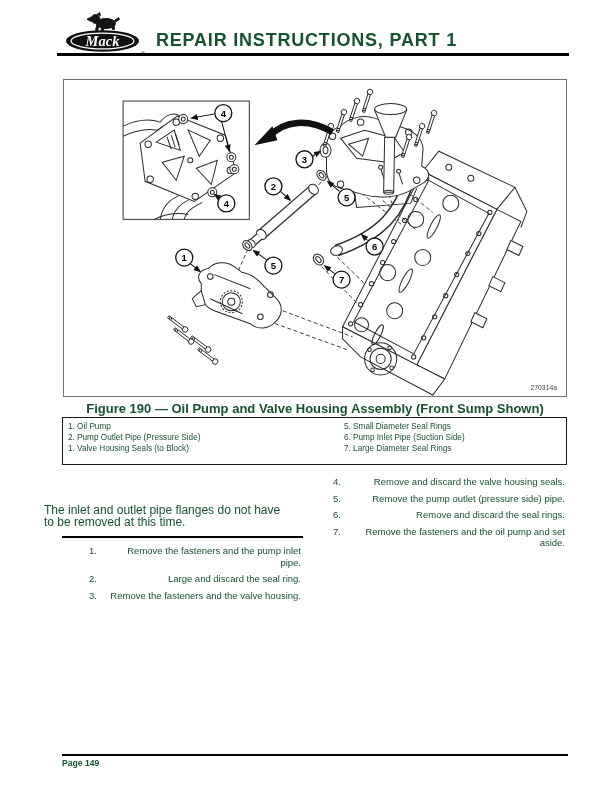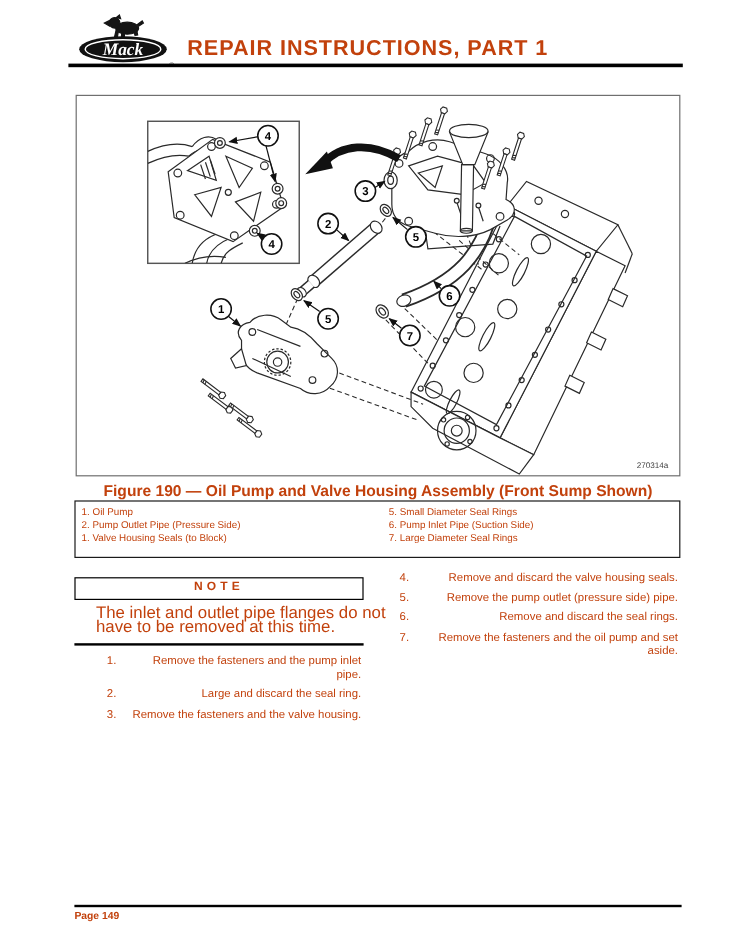--- a/index.html
+++ b/index.html
@@ -1,35 +1,35 @@
 <!DOCTYPE html>
 <html><head>
 <meta charset="utf-8">
 <style>
   html,body{margin:0;padding:0;background:#e8e8e8;}
   #page{position:relative;width:612px;height:792px;background:#fff;margin:0 auto;
-        font-family:"Liberation Sans",sans-serif;color:#c2410c;overflow:hidden;}
+        font-family:"Liberation Sans",sans-serif;color:#14532d;overflow:hidden;}
   .abs{position:absolute;}
   
   #title{left:156px;top:31px;font-size:18px;font-weight:bold;letter-spacing:0.8px;line-height:19px;}
   #header-rule{left:57px;top:53px;width:512px;height:2.6px;background:#000;}
   
   #figure-box{left:63px;top:79px;width:504px;height:318px;border:1.5px solid #6f6f6f;box-sizing:border-box;background:#fff;}
   #figure-box svg{display:block;width:100%;height:100%;}
   #figure-caption{left:63px;top:401px;width:504px;text-align:center;font-size:13px;font-weight:bold;}
   
   #legend-table{left:62px;top:417px;width:505px;height:48px;border:1.1px solid #1a1a1a;box-sizing:border-box;
-                display:flex;font-size:8.2px;line-height:11px;padding-top:2.5px;}
+                display:flex;font-size:8.2px;line-height:11px;padding-top:2.5px;gap:20px;}
   .legend-col{padding-left:5px;}
   #legend-left{width:251px;}
   #legend-right{flex:1;}
   
   #note-box{left:62px;top:481px;width:241px;height:19px;border:1.4px solid #000;box-sizing:border-box;
             text-align:center;font-weight:bold;font-size:10px;letter-spacing:3.5px;line-height:16.5px;}
-  #note-body{left:80px;top:505px;width:243px;font-size:14px;line-height:11.8px;}
+  #note-body{left:44px;top:505px;width:243px;font-size:12px;line-height:11.8px;}
   #note-rule{left:62px;top:536px;width:241px;height:1.6px;background:#000;}
   
   .steps{font-size:9.5px;line-height:11.5px;}
   #steps-left{left:89px;top:545px;width:212px;}
   #steps-right{left:333px;top:476px;width:232px;}
   .step{display:flex;margin-bottom:5px;}
   .step .num{width:21px;flex:0 0 21px;}
   #steps-right .step .num{width:19px;flex:0 0 19px;}
   .step .txt{flex:1;text-align:right;}
   
@@ -344,21 +344,20 @@
       <div>2. Pump Outlet Pipe (Pressure Side)</div>
       <div>1. Valve Housing Seals (to Block)</div>
     </div>
     <div class="legend-col" id="legend-right">
       <div>5. Small Diameter Seal Rings</div>
       <div>6. Pump Inlet Pipe (Suction Side)</div>
       <div>7. Large Diameter Seal Rings</div>
     </div>
   </div>
 
-  <div class="abs" id="note-box">NOTE</div>
   <div class="abs" id="note-body">The inlet and outlet pipe flanges do not have to be removed at this time.</div>
   <div class="abs" id="note-rule"></div>
 
   <div class="abs steps" id="steps-left">
     <div class="step">
       <span class="num">1.</span>
       <span class="txt">Remove the fasteners and the pump inlet pipe.</span>
     </div>
     <div class="step">
       <span class="num">2.</span>

